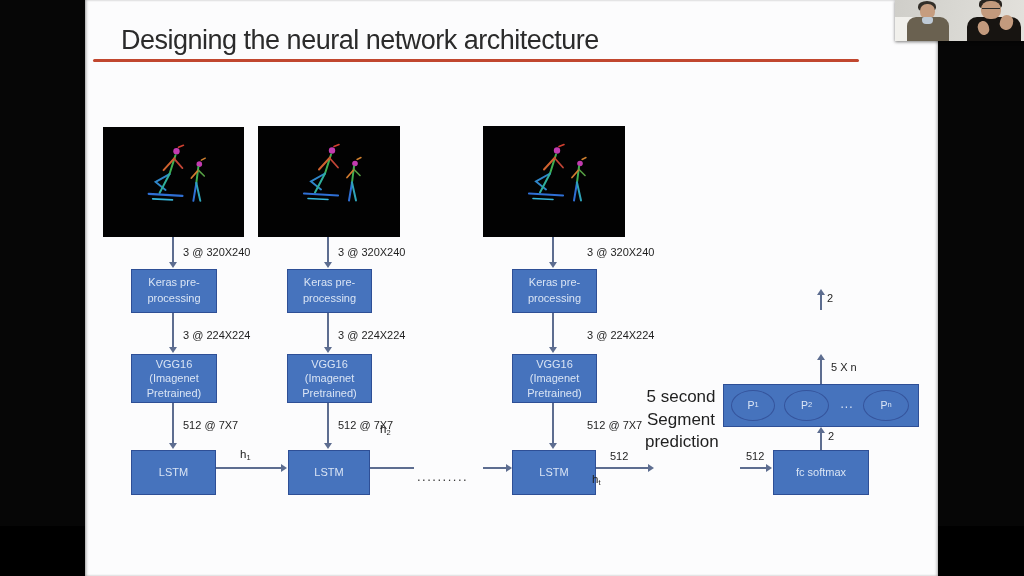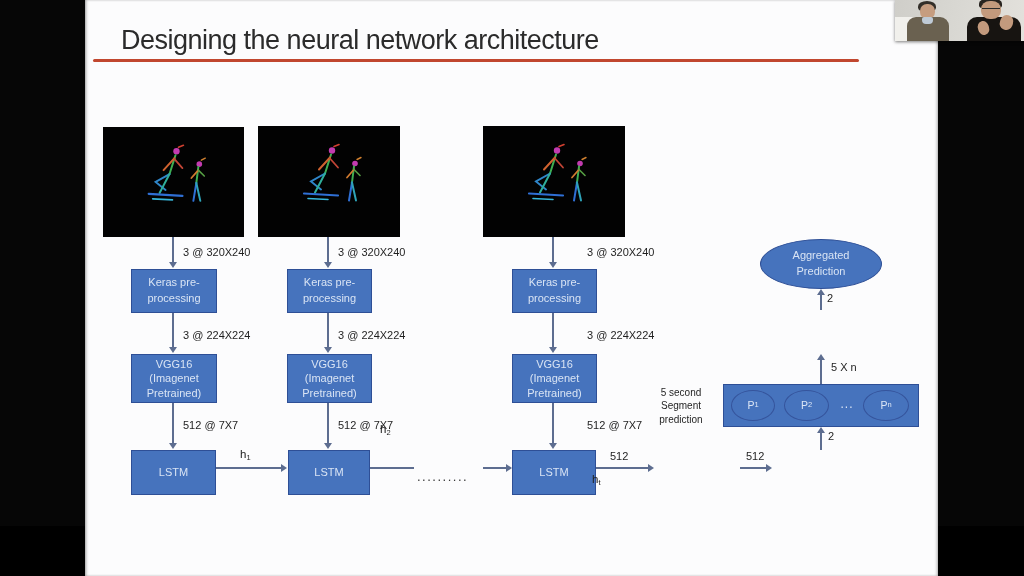--- a/index.html
+++ b/index.html
@@ -18,21 +18,21 @@
   .bbox{position:absolute;background:var(--box-fill);border:1.5px solid var(--box-border);color:#d9e4f4;
         display:flex;align-items:center;justify-content:center;text-align:center;
         font-size:11px;line-height:1.45;white-space:pre-line;}
   .vgg{line-height:1.32;}
   .oval{border-radius:50%;}
   .pellipse{position:absolute;border:1.5px solid #35549c;border-radius:50%;
         display:flex;align-items:center;justify-content:center;color:#dce6f5;font-size:10.5px;}
   .lbl{position:absolute;font-size:11px;color:#1f1f1f;white-space:pre-line;}
   .hl{position:absolute;font-size:11.5px;color:#222;}
   .sub{font-size:7.5px;vertical-align:-2px;}
-  .caption{position:absolute;font-size:10px;color:#1f1f1f;line-height:1.33;text-align:center;white-space:pre-line;}
+  .caption{position:absolute;font-size:17px;color:#1f1f1f;line-height:1.33;text-align:center;white-space:pre-line;}
   .vline{position:absolute;width:1.5px;background:var(--arrow);}
   .hline{position:absolute;height:1.5px;background:var(--arrow);}
   .head-down{position:absolute;width:0;height:0;border-left:4px solid transparent;border-right:4px solid transparent;border-top:6px solid var(--arrow);}
   .head-up{position:absolute;width:0;height:0;border-left:4px solid transparent;border-right:4px solid transparent;border-bottom:6px solid var(--arrow);}
   .head-right{position:absolute;width:0;height:0;border-top:4px solid transparent;border-bottom:4px solid transparent;border-left:6px solid var(--arrow);}
   .dots{position:absolute;font-size:13px;letter-spacing:1.5px;color:#3a3a3a;}
   .pdots{position:absolute;color:#dce6f5;font-size:12px;letter-spacing:1px;text-align:center;}
   
   .webcam{position:absolute;left:895px;top:0;width:129px;height:41px;overflow:hidden;
           background:linear-gradient(100deg,#cfcec9 0%,#d8d7d2 45%,#e3e1dc 100%);box-shadow:0 1px 3px rgba(0,0,0,.5);}
@@ -188,20 +188,21 @@
   <div class="hline" style="left:596px;top:467px;width:52px"></div>
   <div class="head-right" style="left:648px;top:464px"></div>
   <div class="lbl" style="left:610px;top:450px">512</div>
   <div class="hl" style="left:592px;top:473px"><span>h</span><span class="sub">t</span></div>
 
 
   <div class="hline" style="left:740px;top:467px;width:27px"></div>
   <div class="head-right" style="left:766px;top:464px"></div>
   <div class="lbl" style="left:746px;top:450px">512</div>
 
+  <div class="bbox" style="left:773px;top:450px;width:96px;height:45px">fc softmax</div>
 
   <div class="vline" style="left:820px;top:433px;height:17px"></div>
   <div class="head-up" style="left:817px;top:427px"></div>
   <div class="lbl" style="left:828px;top:430px">2</div>
 
   <div class="caption" style="left:645px;top:386px;width:72px">5 second
 Segment
 prediction</div>
 
   <div class="bbox" style="left:723px;top:384px;width:196px;height:43px">
@@ -213,22 +214,20 @@
 
   <div class="vline" style="left:820px;top:360px;height:24px"></div>
   <div class="head-up" style="left:817px;top:354px"></div>
   <div class="lbl" style="left:831px;top:361px">5 X n</div>
 
 
   <div class="vline" style="left:820px;top:295px;height:15px"></div>
   <div class="head-up" style="left:817px;top:289px"></div>
   <div class="lbl" style="left:827px;top:292px">2</div>
 
-  <div class="bbox oval" style="left:760px;top:239px;width:122px;height:50px">Aggregated
-Prediction</div>
 
   <div class="webcam">
     <div class="wc wc-panel"></div>
     <div class="wc p1-hair"></div>
     <div class="wc p1-head"></div>
     <div class="wc p1-body"></div>
     <div class="wc p1-collar"></div>
     <div class="wc p2-body"></div>
     <div class="wc p2-hair"></div>
     <div class="wc p2-head"></div>

